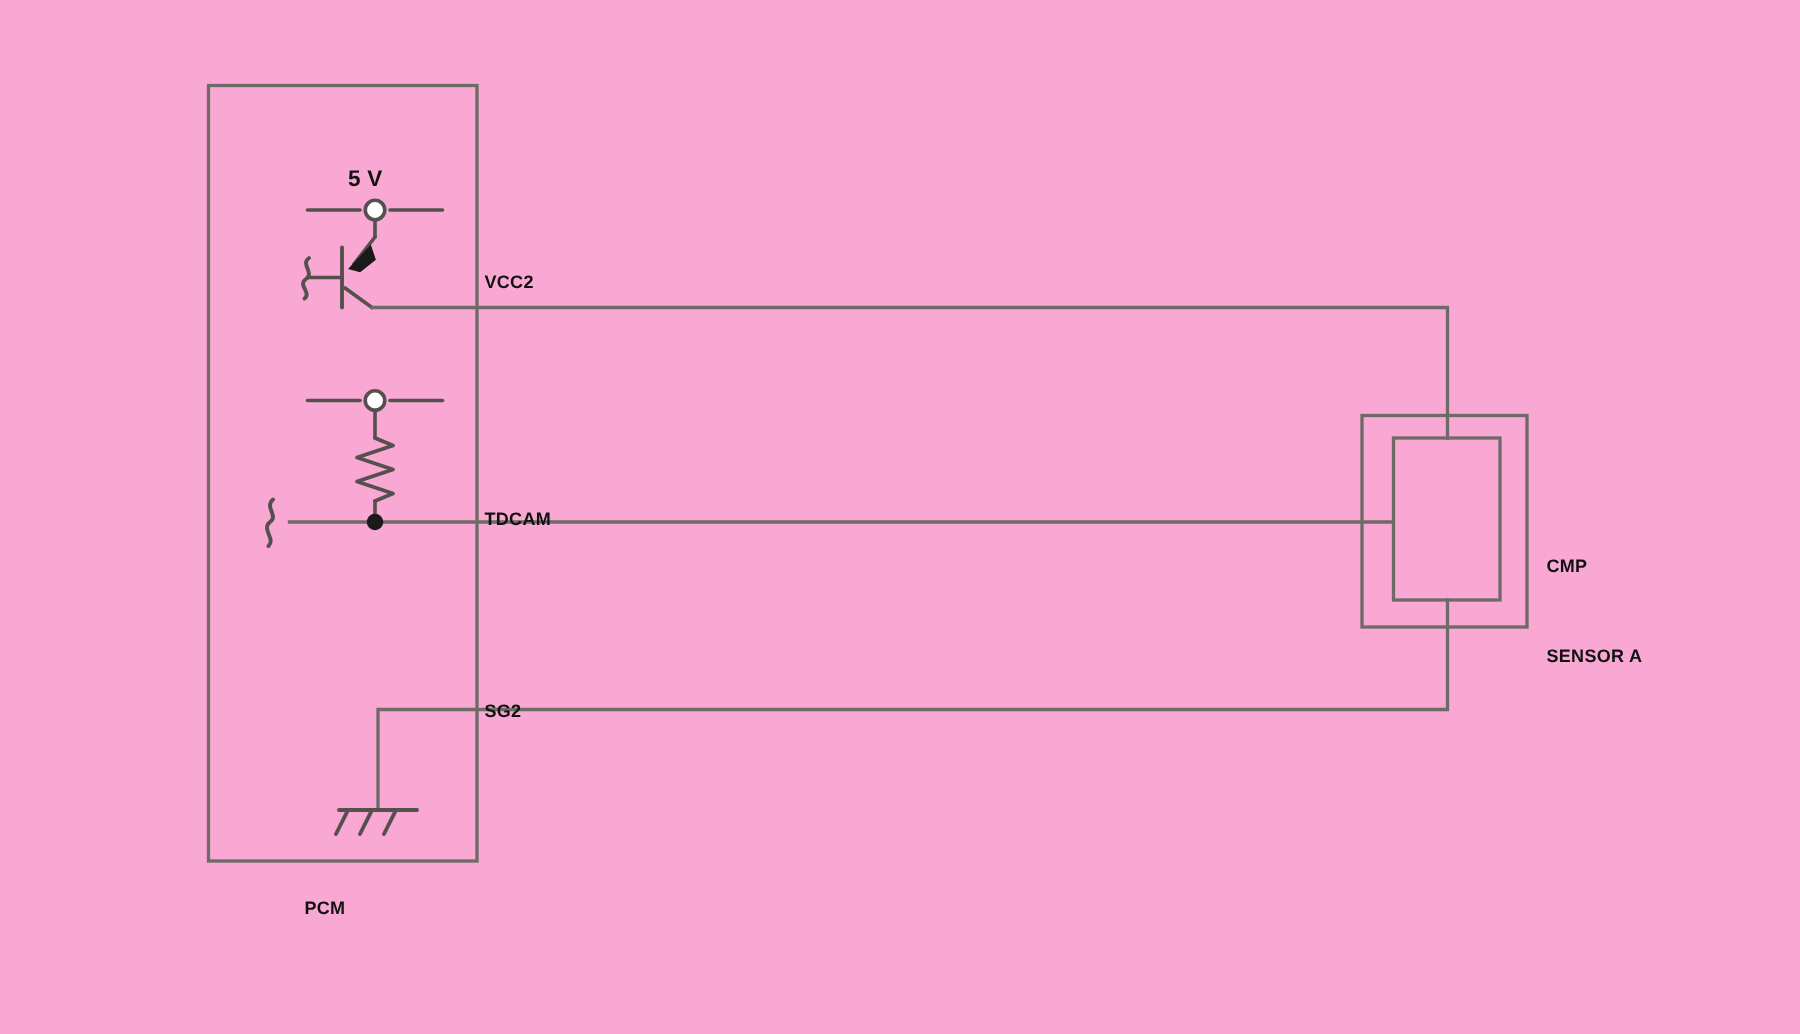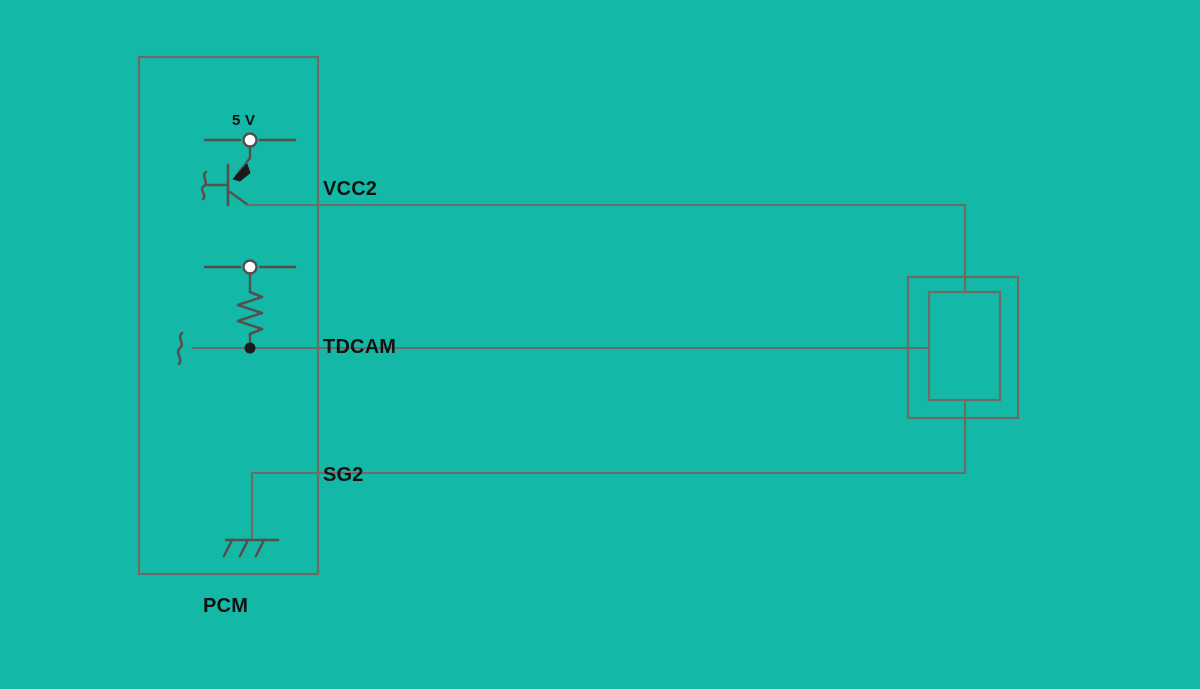--- a/index.html
+++ b/index.html
@@ -7,21 +7,21 @@
     padding: 0;
     background: #ffffff;
   }
   body {
     font-family: "Liberation Sans", sans-serif;
   }
   #diagram-root {
     position: relative;
     width: 1200px;
     height: 689px;
-    background: #14b8a6;
+    background: #f9a8d4;
     overflow: hidden;
   }
   #circuit-svg {
     position: absolute;
     left: 0;
     top: 0;
     width: 1200px;
     height: 689px;
     display: block;
   }
@@ -59,21 +59,21 @@
   }
   .arrow-head {
     fill: #1a1a1a;
     stroke: #1a1a1a;
     stroke-width: 1;
   }
   .label {
     position: absolute;
     font-family: "Liberation Sans", sans-serif;
     font-weight: bold;
-    font-size: 20px;
+    font-size: 12px;
     color: #111111;
     white-space: pre;
     line-height: 20px;
     letter-spacing: 0.2px;
   }
   .label-vcc2  { left: 323px; top: 178px; }
   .label-tdcam { left: 323px; top: 336px; }
   .label-sg2   { left: 323px; top: 464px; }
   .label-5v    { left: 232px; top: 110px; font-size: 15px; }
   .label-pcm   { left: 203px; top: 595px; }
@@ -135,14 +135,18 @@
   <div class="label label-5v">5 V</div>
 
   <div class="label label-vcc2">VCC2</div>
 
   <div class="label label-tdcam">TDCAM</div>
 
   <div class="label label-sg2">SG2</div>
 
   <div class="label label-pcm">PCM</div>
 
+  <div class="label label-cmp">
+    <div>CMP</div>
+    <div>SENSOR A</div>
+  </div>
 
 </div>
 
 </body></html>

